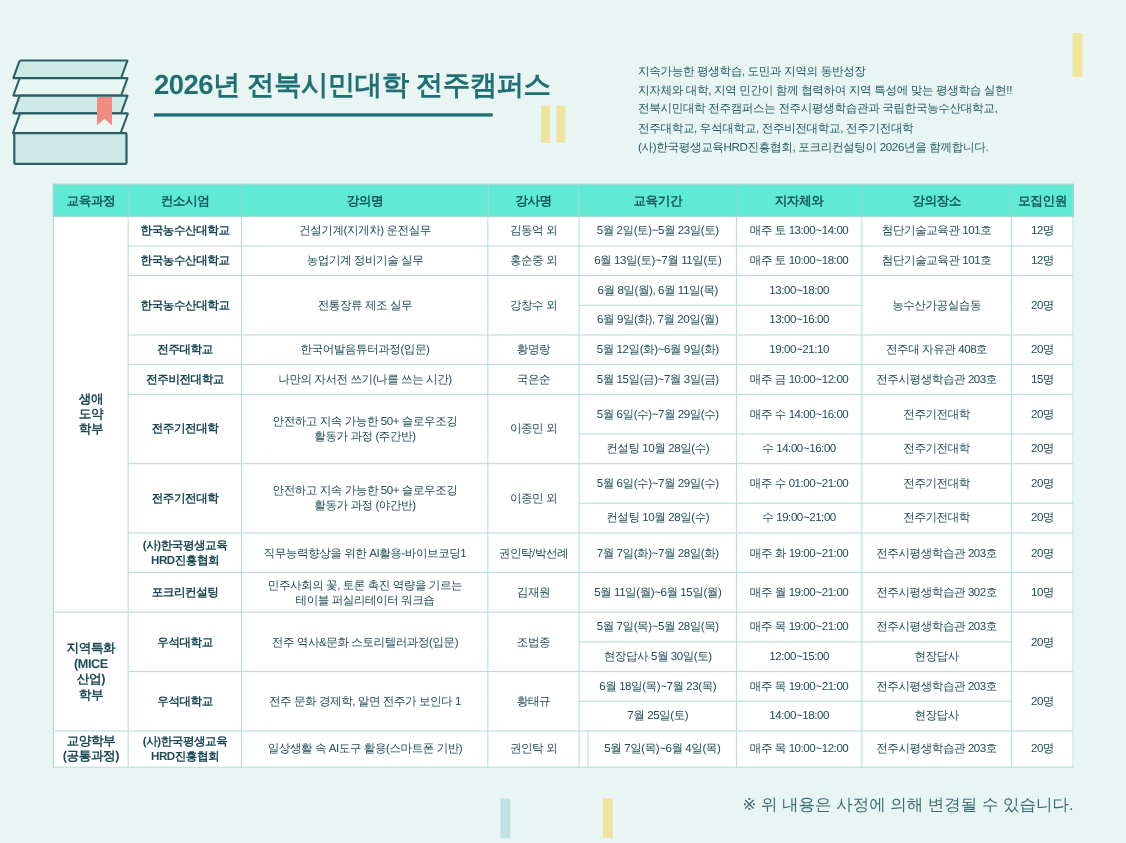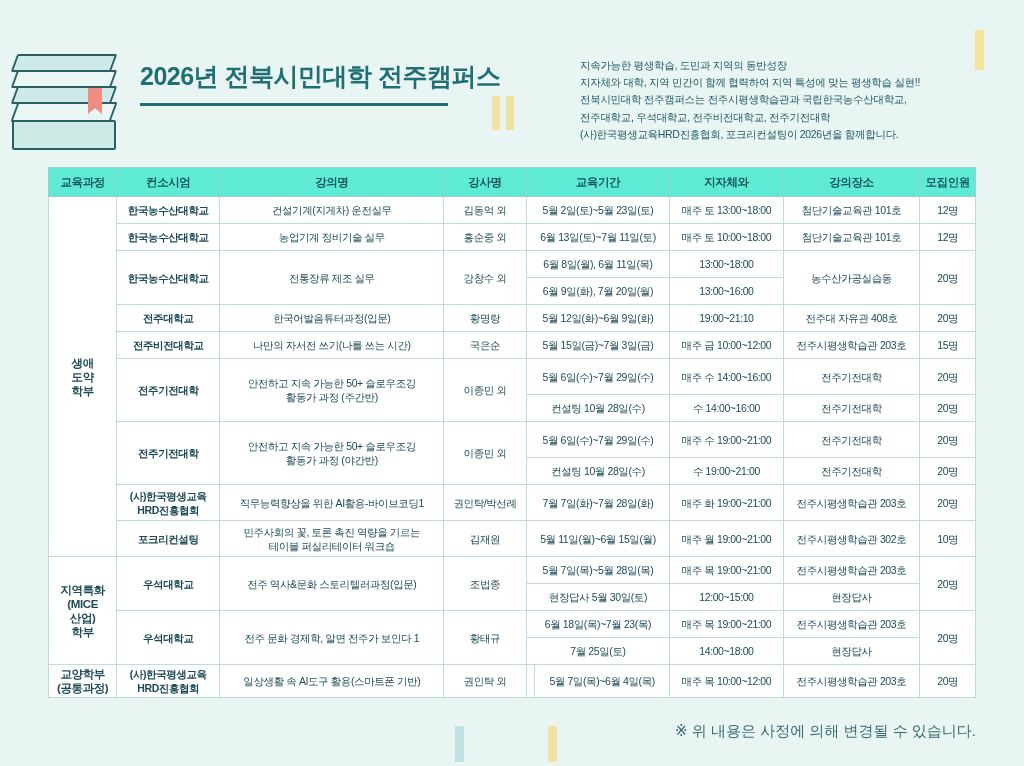--- a/index.html
+++ b/index.html
@@ -105,21 +105,21 @@
       <th>모집인원</th>
     </tr>
   </thead>
   <tbody id="tbody">
       <tr>
         <td class="cat" rowspan="12">생애<br>도약<br>학부</td>
         <td class="cons" rowspan="1">한국농수산대학교</td>
         <td class="course" rowspan="1">건설기계(지게차) 운전실무</td>
         <td rowspan="1">김동억 외</td>
         <td rowspan="1" colspan="2">5월 2일(토)~5월 23일(토)</td>
-        <td rowspan="1" colspan="1">매주 토 13:00~18:00</td>
+        <td rowspan="1" colspan="1">매주 토 13:00~14:00</td>
         <td rowspan="1">첨단기술교육관 101호</td>
         <td rowspan="1">12명</td>
       </tr>
       <tr>
         <td class="cons" rowspan="1">한국농수산대학교</td>
         <td class="course" rowspan="1">농업기계 정비기술 실무</td>
         <td rowspan="1">홍순중 외</td>
         <td rowspan="1" colspan="2">6월 13일(토)~7월 11일(토)</td>
         <td rowspan="1" colspan="1">매주 토 10:00~18:00</td>
         <td rowspan="1">첨단기술교육관 101호</td>
@@ -169,21 +169,21 @@
         <td rowspan="1" colspan="2">컨설팅 10월 28일(수)</td>
         <td rowspan="1" colspan="1">수 14:00~16:00</td>
         <td rowspan="1">전주기전대학</td>
         <td rowspan="1">20명</td>
       </tr>
       <tr style="height: 36px;">
         <td class="cons" rowspan="2">전주기전대학</td>
         <td class="course" rowspan="2">안전하고 지속 가능한 50+ 슬로우조깅<br>활동가 과정 (야간반)</td>
         <td rowspan="2">이종민 외</td>
         <td rowspan="1" colspan="2">5월 6일(수)~7월 29일(수)</td>
-        <td rowspan="1" colspan="1">매주 수 19:00~21:00</td>
+        <td rowspan="1" colspan="1">매주 수 01:00~21:00</td>
         <td rowspan="1">전주기전대학</td>
         <td rowspan="1">20명</td>
       </tr>
       <tr>
         <td rowspan="1" colspan="2">컨설팅 10월 28일(수)</td>
         <td rowspan="1" colspan="1">수 19:00~21:00</td>
         <td rowspan="1">전주기전대학</td>
         <td rowspan="1">20명</td>
       </tr>
       <tr style="height: 36px;">

